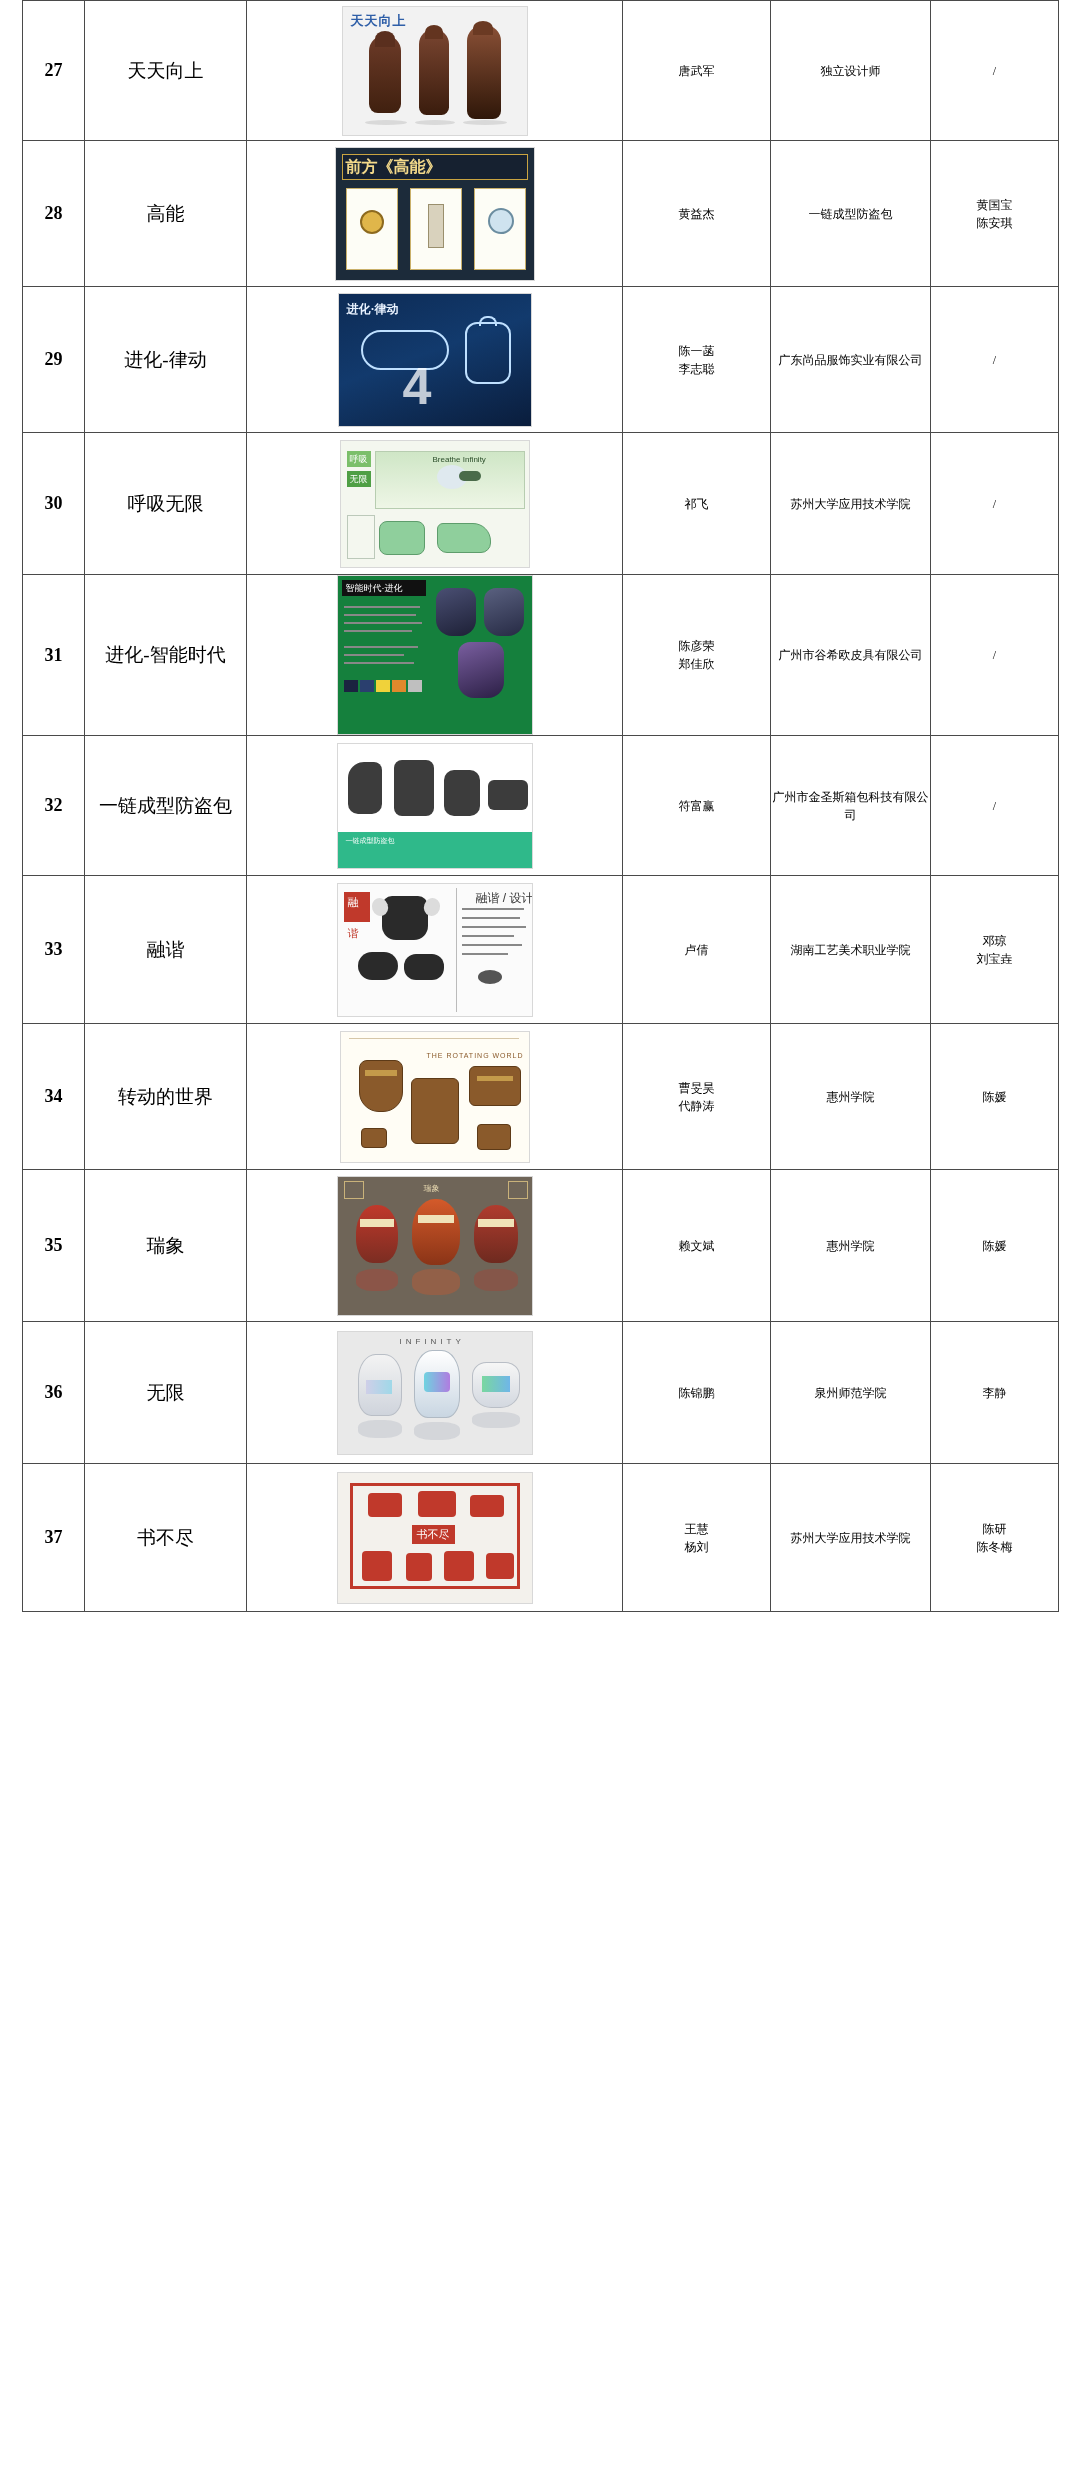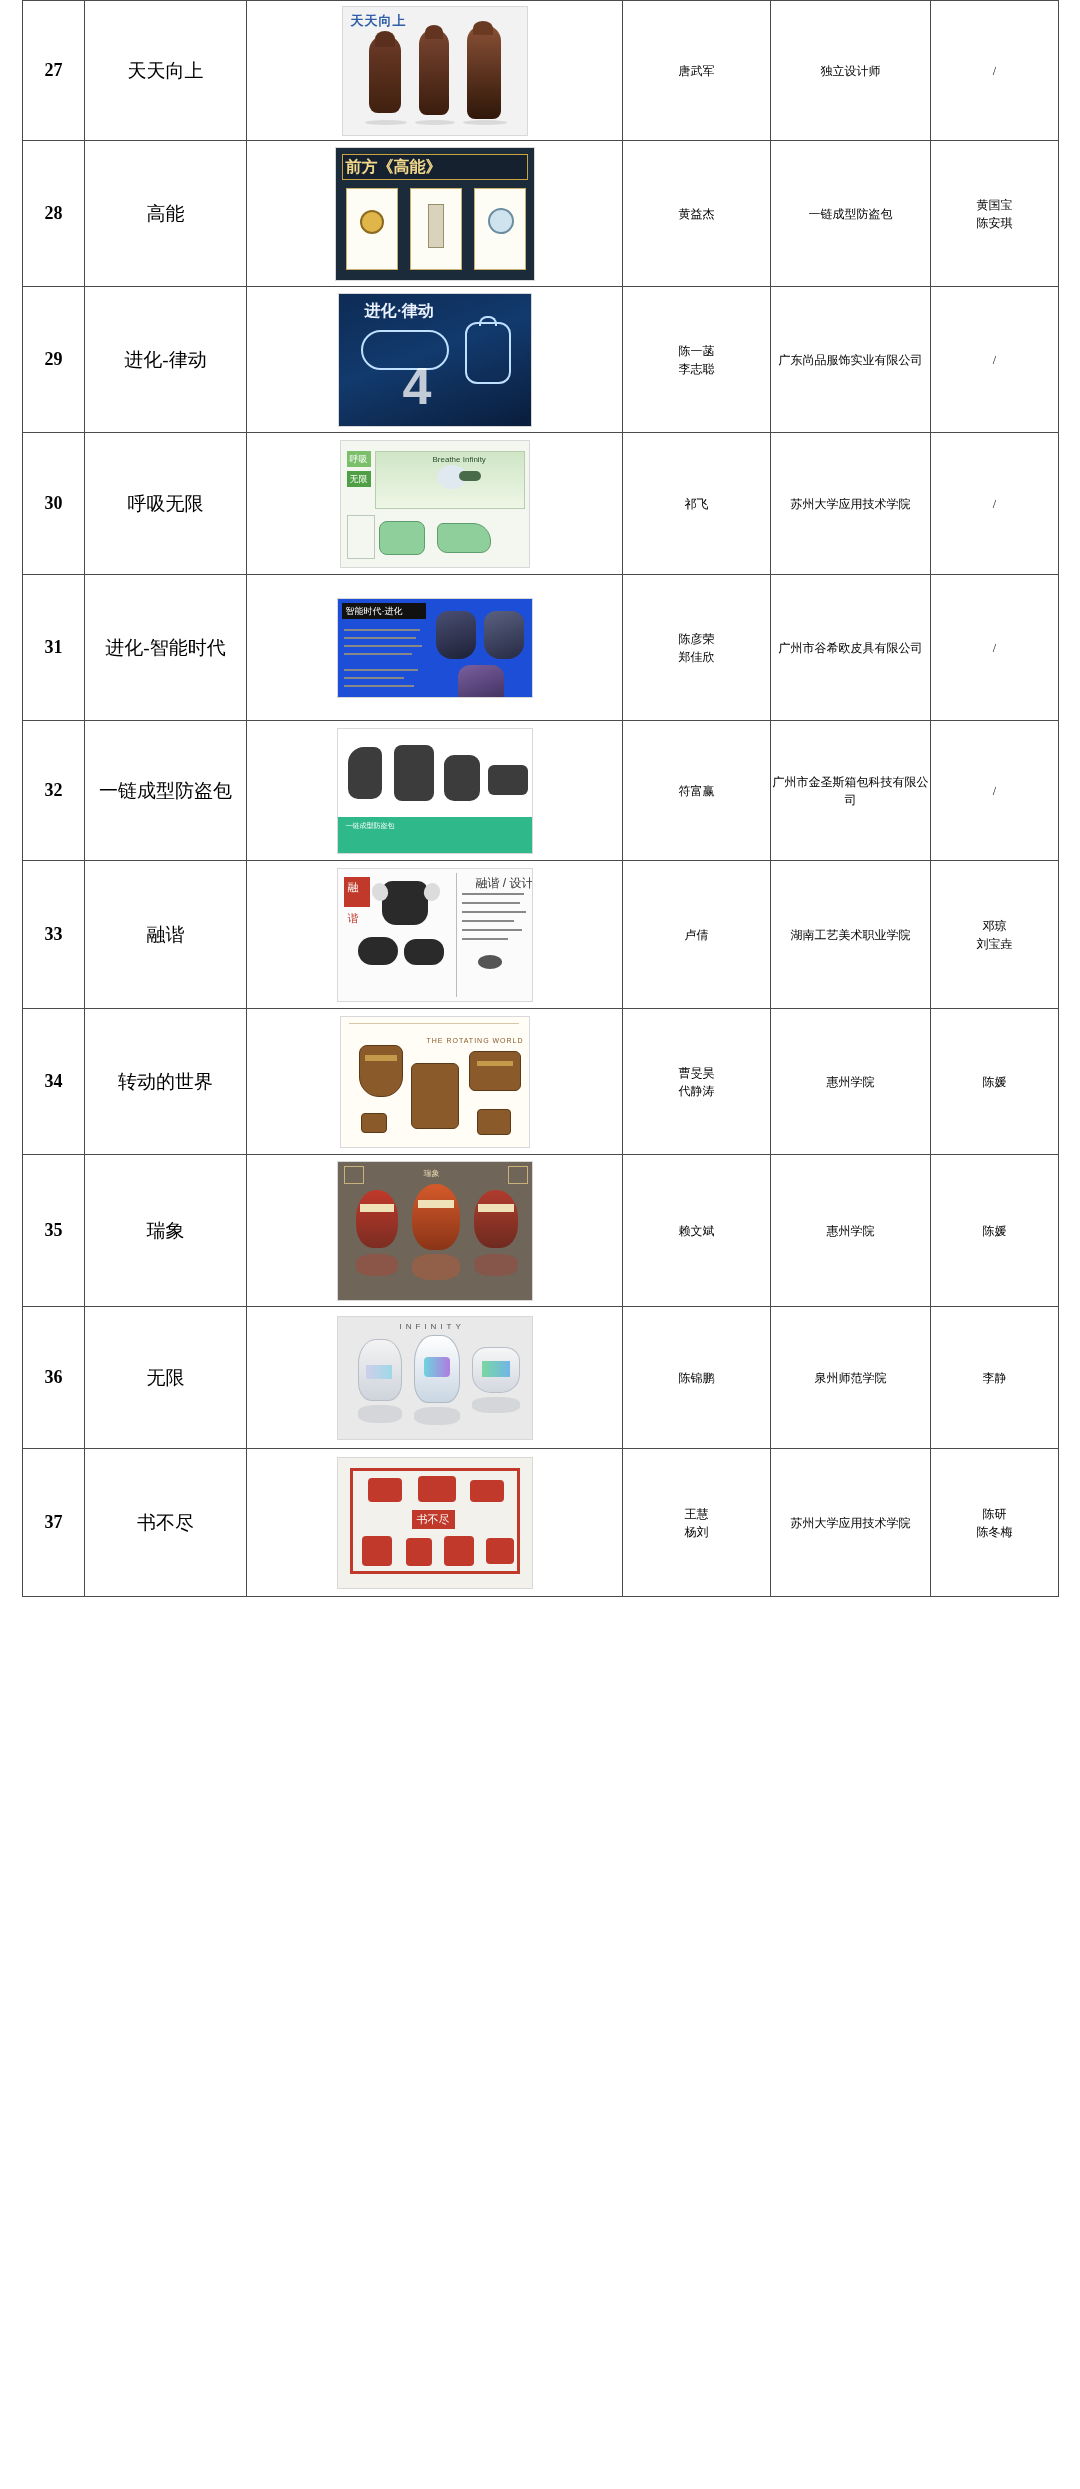--- a/index.html
+++ b/index.html
@@ -113,21 +113,21 @@
   .t28 .bt {
     position: absolute; left: 10px; top: 9px;
     color: #f3d98a; font-size: 16px; font-weight: bold;
     font-family: "Liberation Sans", sans-serif;
   }
 
   
   .t29 { width: 194px; height: 134px; background: linear-gradient(160deg,#0d2b55 0%,#123a6d 45%,#0a1d3c 100%); }
   .t29 .ttl {
     position: absolute; left: 8px; top: 7px; color: #eaf3ff;
-    font-size: 16px; font-weight: bold; font-family: Liberation Serif, serif; margin-left: 18px;
+    font-size: 12px; font-weight: bold; font-family: Liberation Serif, serif;
   }
   .t29 .num {
     position: absolute; left: 64px; bottom: 10px;
     color: rgba(255,255,255,.75); font-size: 52px; font-weight: bold;
     font-family: "Liberation Sans", sans-serif;
   }
   .t29 .outline {
     position: absolute; border: 2px solid #bfe0ff; border-radius: 10px;
   }
 
@@ -137,21 +137,21 @@
     background: linear-gradient(180deg,#cfe6c6,#eef6e6); border: 1px solid #b7cdb0; }
   .t30 .tag { position: absolute; left: 6px; top: 10px; width: 24px; height: 16px;
     background: #7bbf6a; color: #fff; font-size: 9px; line-height: 16px;
     font-family: "Liberation Sans", sans-serif; }
   .t30 .tag2 { position: absolute; left: 6px; top: 30px; width: 24px; height: 16px;
     background: #4f9f45; color: #fff; font-size: 9px; line-height: 16px;
     font-family: "Liberation Sans", sans-serif; }
   .t30 .gbag { position: absolute; background: #8fcf9c; border:1px solid #5e9d6c; border-radius: 8px; }
 
   
-  .t31 { width: 196px; height: 100px; background: #1d4ed8; }
+  .t31 { width: 196px; height: 160px; background: #15803d; }
   .t31 .blk { position: absolute; left: 4px; top: 4px; width: 84px; height: 16px; background: #111; }
   .t31 .blkt { position: absolute; left: 8px; top: 6px; color: #fff; font-size: 9px;
     font-family: "Liberation Sans", sans-serif; }
   .t31 .pack { position: absolute; border-radius: 12px 12px 16px 16px; }
 
   
   .t32 { width: 196px; height: 126px; background: #ffffff; }
   .t32 .foot { position: absolute; left: 0; right: 0; bottom: 0; height: 36px; background: #2fb98a; }
   .t32 .foott { position: absolute; left: 8px; bottom: 22px; color: #fff; font-size: 7px;
     font-family: "Liberation Sans", sans-serif; }

